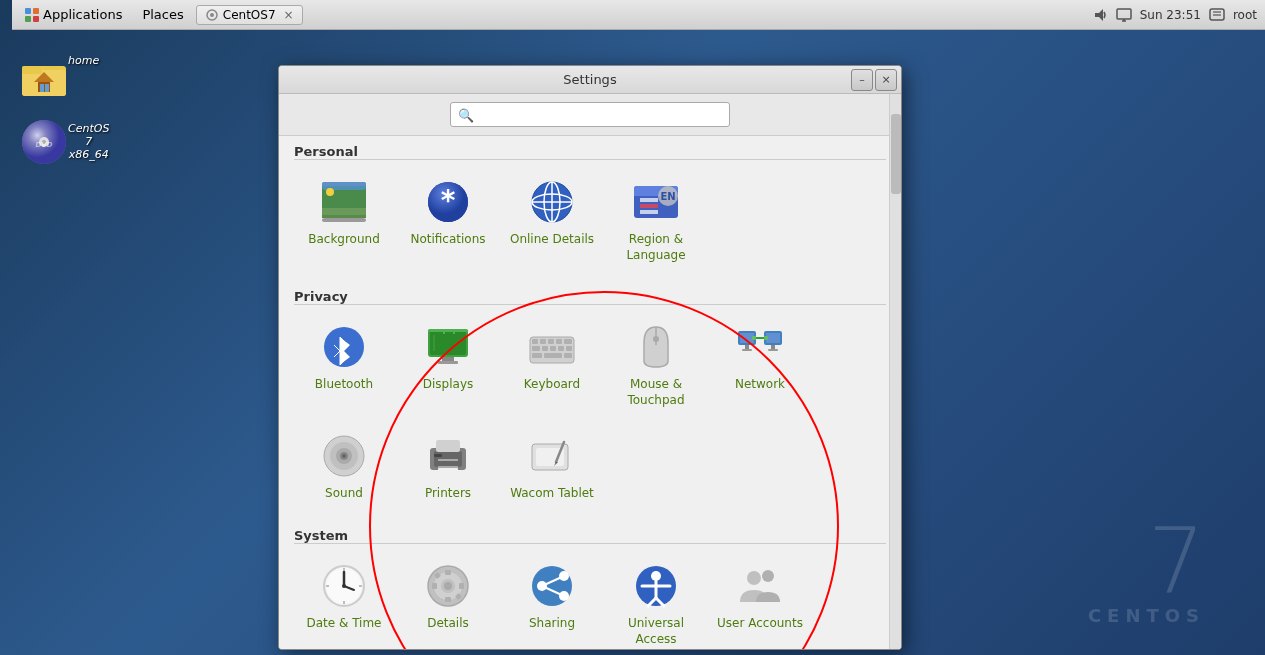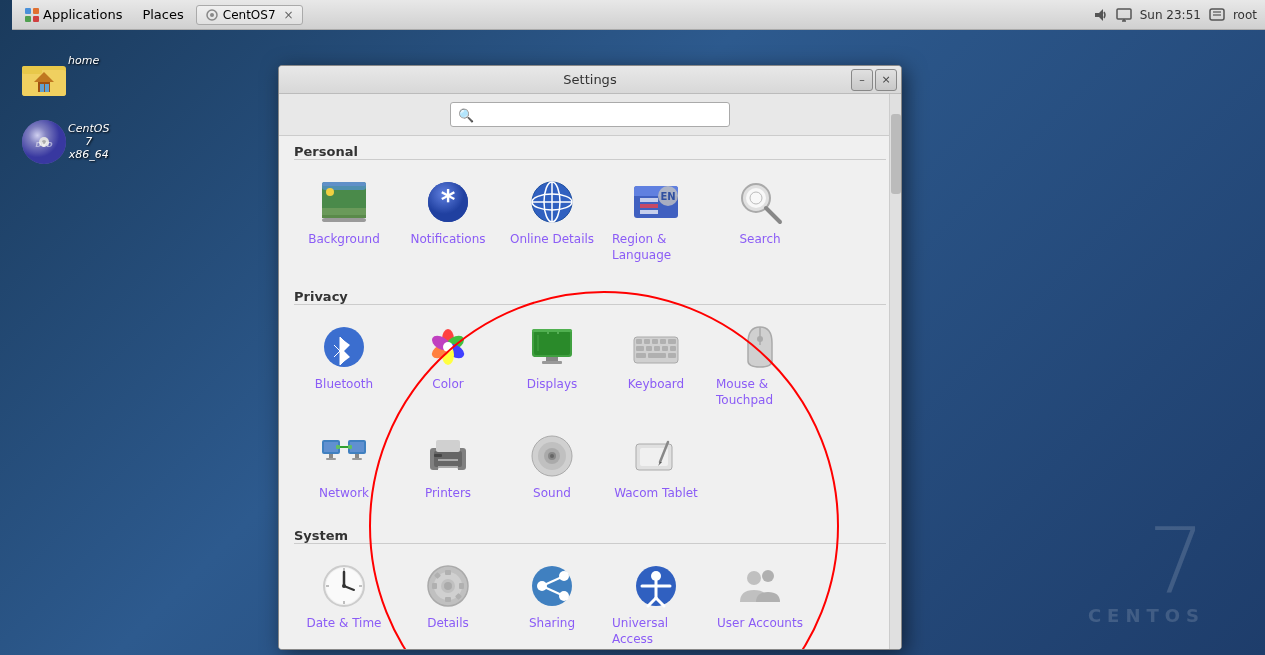--- a/index.html
+++ b/index.html
@@ -255,22 +255,22 @@
     .settings-item-icon {
       width: 48px;
       height: 48px;
       display: flex;
       align-items: center;
       justify-content: center;
       margin-bottom: 6px;
     }
     .settings-item-label {
       font-size: 12px;
-      color: #8b5cf6;
-      text-align: left;
+      color: #4d7c0f;
+      text-align: center;
       line-height: 1.3;
     }
 
     
     svg { display: block; }
 
     
     .settings-content::-webkit-scrollbar { width: 8px; }
     .settings-content::-webkit-scrollbar-track { background: #e0e0e0; }
     .settings-content::-webkit-scrollbar-thumb { background: #bbb; border-radius: 4px; }
@@ -462,66 +462,40 @@
                 <text x="36" y="22" font-size="10" text-anchor="middle" fill="#3050a0" font-weight="bold">EN</text>
 
                 <rect x="8" y="20" width="18" height="4" fill="white" opacity="0.7"></rect>
                 <rect x="8" y="26" width="18" height="4" fill="#ff4040" opacity="0.7"></rect>
                 <rect x="8" y="32" width="18" height="4" fill="white" opacity="0.7"></rect>
               </svg>
             </div>
             <span class="settings-item-label">Region &amp; Language</span>
           </div>
 
-          <div class="settings-item">
-            <div class="settings-item-icon">
-              <svg width="48" height="48" viewBox="0 0 48 48">
-                <circle cx="20" cy="20" r="14" fill="#e0e0e0" stroke="#aaa" stroke-width="2"></circle>
-                <circle cx="20" cy="20" r="10" fill="#f8f8f8"></circle>
-                <line x1="30" y1="30" x2="44" y2="44" stroke="#888" stroke-width="4" stroke-linecap="round"></line>
-                <circle cx="20" cy="20" r="6" fill="none" stroke="#bbb" stroke-width="1"></circle>
-              </svg>
-            </div>
-            <span class="settings-item-label">Search</span>
-          </div>
 
         </div>
       </div>
 
       <div class="section">
         <div class="section-title">Privacy</div>
         <div class="items-grid">
 
           <div class="settings-item">
             <div class="settings-item-icon">
               <svg width="48" height="48" viewBox="0 0 48 48">
                 <circle cx="24" cy="24" r="20" fill="#3b6ecf"></circle>
                 <path d="M20 14 L28 22 L22 28 L28 34 L20 42 L20 28 L14 34 L20 28 L14 22 L20 28 L20 14Z" fill="white" stroke="white" stroke-width="1"></path>
 
                 <path d="M22 16 L30 22 L24 28 L30 34 L22 40 L22 28 L16 34 L22 28 L16 22 L22 28 Z" fill="white"></path>
               </svg>
             </div>
             <span class="settings-item-label">Bluetooth</span>
           </div>
 
-          <div class="settings-item">
-            <div class="settings-item-icon">
-              <svg width="48" height="48" viewBox="0 0 48 48">
-
-                <ellipse cx="24" cy="16" rx="6" ry="10" fill="#ff4040" transform="rotate(0 24 24)"></ellipse>
-                <ellipse cx="24" cy="16" rx="6" ry="10" fill="#40c040" transform="rotate(60 24 24)"></ellipse>
-                <ellipse cx="24" cy="16" rx="6" ry="10" fill="#4040ff" transform="rotate(120 24 24)"></ellipse>
-                <ellipse cx="24" cy="16" rx="6" ry="10" fill="#ffff40" transform="rotate(180 24 24)"></ellipse>
-                <ellipse cx="24" cy="16" rx="6" ry="10" fill="#ff8040" transform="rotate(240 24 24)"></ellipse>
-                <ellipse cx="24" cy="16" rx="6" ry="10" fill="#c040c0" transform="rotate(300 24 24)"></ellipse>
-                <circle cx="24" cy="24" r="5" fill="white"></circle>
-              </svg>
-            </div>
-            <span class="settings-item-label">Color</span>
-          </div>
 
           <div class="settings-item">
             <div class="settings-item-icon">
               <svg width="48" height="48" viewBox="0 0 48 48">
                 <rect x="4" y="6" width="40" height="28" rx="3" fill="#40a040"></rect>
                 <rect x="6" y="8" width="36" height="24" rx="2" fill="#2a8a2a"></rect>
                 <rect x="18" y="34" width="12" height="4" fill="#888"></rect>
                 <rect x="14" y="38" width="20" height="3" rx="1" fill="#999"></rect>
 
                 <rect x="4" y="6" width="40" height="3" rx="2" fill="#50b050"></rect>
@@ -584,44 +558,44 @@
                 <rect x="28" y="13" width="4" height="4" rx="1" fill="#60c060"></rect>
               </svg>
             </div>
             <span class="settings-item-label">Network</span>
           </div>
 
 
           <div class="settings-item">
             <div class="settings-item-icon">
               <svg width="48" height="48" viewBox="0 0 48 48">
+                <circle cx="24" cy="24" r="20" fill="#d0d0d0" stroke="#aaa" stroke-width="1"></circle>
+                <circle cx="24" cy="24" r="14" fill="#c0c0c0"></circle>
+                <circle cx="24" cy="24" r="8" fill="#aaa"></circle>
+                <circle cx="24" cy="24" r="4" fill="#888"></circle>
+                <circle cx="24" cy="24" r="2" fill="#666"></circle>
+              </svg>
+            </div>
+            <span class="settings-item-label">Sound</span>
+          </div>
+
+          <div class="settings-item">
+            <div class="settings-item-icon">
+              <svg width="48" height="48" viewBox="0 0 48 48">
                 <rect x="6" y="16" width="36" height="22" rx="3" fill="#808080"></rect>
                 <rect x="10" y="19" width="28" height="16" rx="2" fill="#666"></rect>
                 <rect x="12" y="8" width="24" height="12" rx="2" fill="#d0d0d0"></rect>
                 <rect x="14" y="34" width="20" height="2" fill="#aaa"></rect>
                 <rect x="10" y="22" width="8" height="3" rx="1" fill="#444"></rect>
                 <rect x="14" y="27" width="20" height="2" fill="#aaa"></rect>
 
                 <rect x="14" y="36" width="20" height="6" rx="1" fill="#f0f0f0"></rect>
               </svg>
             </div>
             <span class="settings-item-label">Printers</span>
-          </div>
-
-          <div class="settings-item">
-            <div class="settings-item-icon">
-              <svg width="48" height="48" viewBox="0 0 48 48">
-                <circle cx="24" cy="24" r="20" fill="#d0d0d0" stroke="#aaa" stroke-width="1"></circle>
-                <circle cx="24" cy="24" r="14" fill="#c0c0c0"></circle>
-                <circle cx="24" cy="24" r="8" fill="#aaa"></circle>
-                <circle cx="24" cy="24" r="4" fill="#888"></circle>
-                <circle cx="24" cy="24" r="2" fill="#666"></circle>
-              </svg>
-            </div>
-            <span class="settings-item-label">Sound</span>
           </div>
 
           <div class="settings-item">
             <div class="settings-item-icon">
               <svg width="48" height="48" viewBox="0 0 48 48">
                 <rect x="4" y="12" width="36" height="26" rx="3" fill="#e0e0e0" stroke="#aaa" stroke-width="1"></rect>
                 <rect x="8" y="16" width="28" height="18" rx="2" fill="#f0f0f0"></rect>
 
                 <line x1="36" y1="10" x2="28" y2="30" stroke="#888" stroke-width="2.5" stroke-linecap="round"></line>
                 <polygon points="28,30 26,34 30,30" fill="#555"></polygon>

